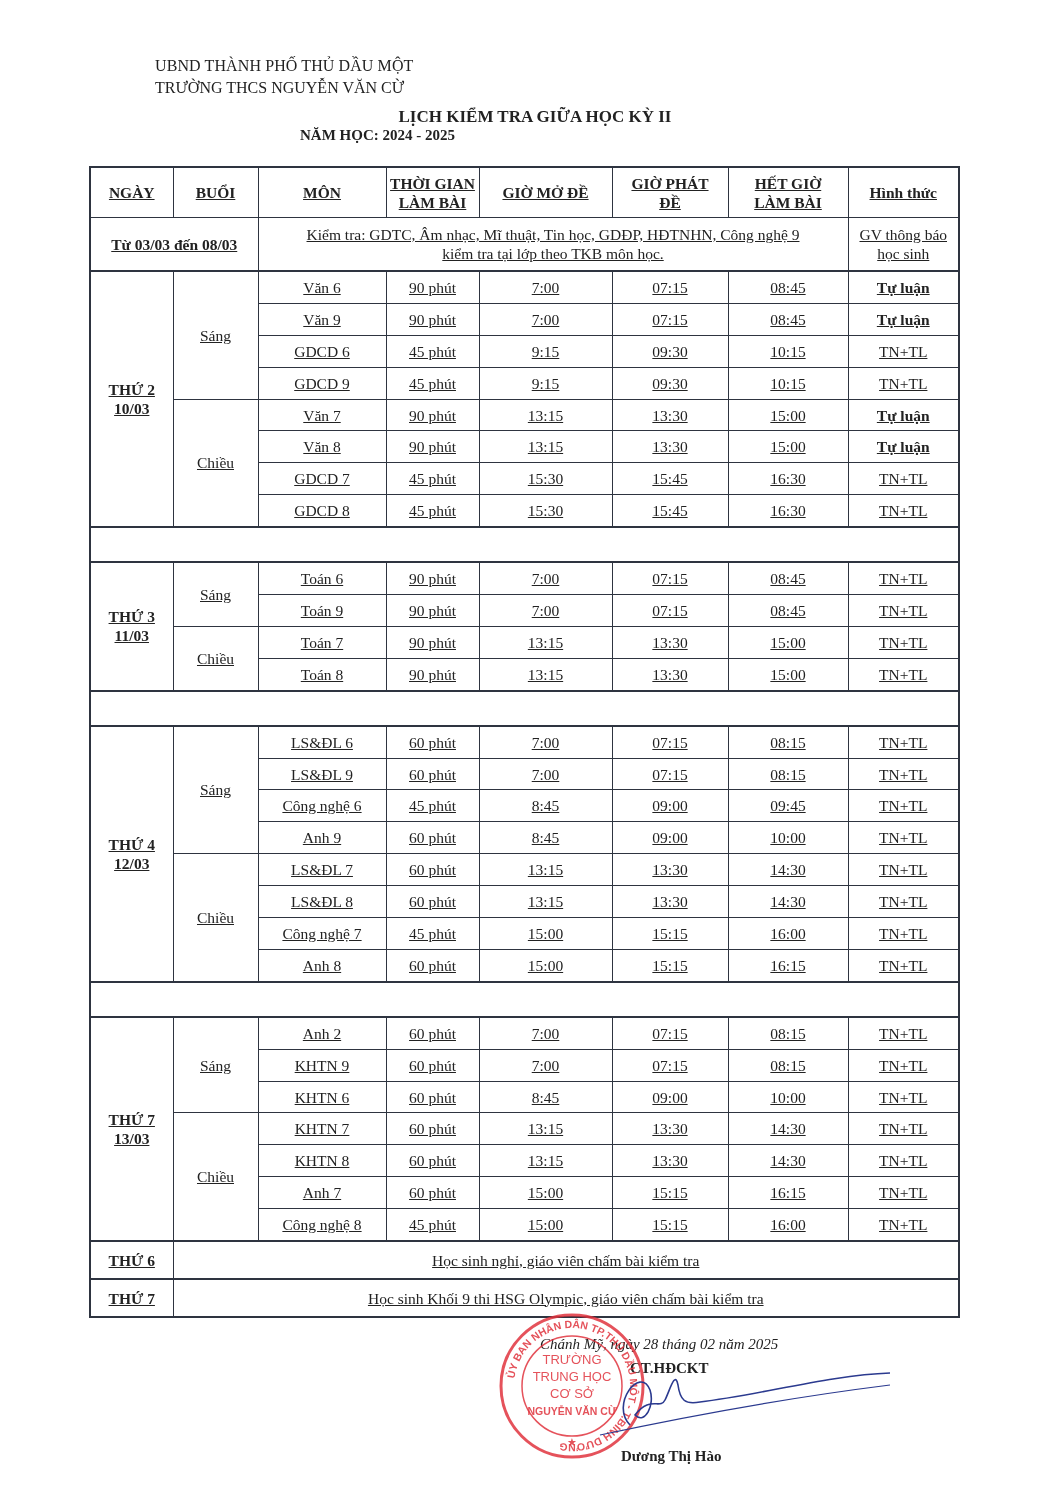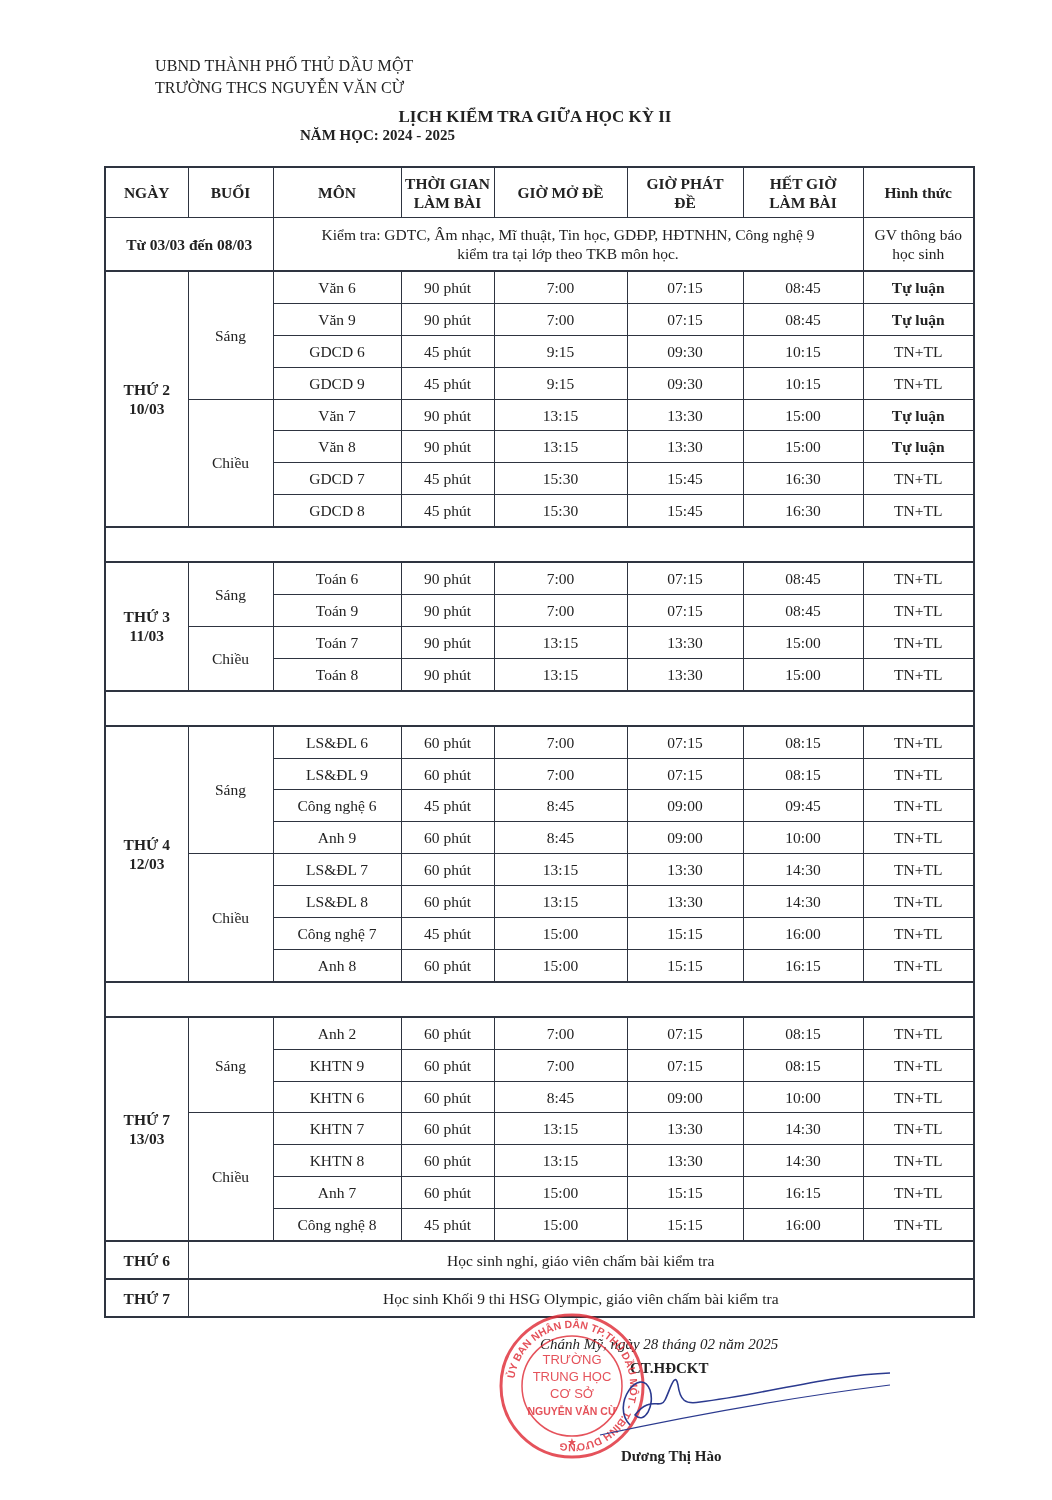--- a/index.html
+++ b/index.html
@@ -5,22 +5,22 @@
   html, body { margin: 0; padding: 0; background: #ffffff; }
   body { width: 1052px; height: 1500px; position: relative; overflow: hidden;
          font-family: "Liberation Serif", "DejaVu Serif", serif; color: #222; }
   .org { position: absolute; left: 155px; top: 20px; font-size: 16px; line-height: 22px; }
   .org .l1 { font-weight: normal; letter-spacing: 0.1px; margin-top: 35px; }
   .org .l2 { font-weight: normal; }
   .title { position: absolute; left: 0; width: 1052px; text-align: center; }
   .title .t1 { position: absolute; top: 107px; left: 300px; width: 470px; font-size: 17px; font-weight: bold; }
   .title .t2 { position: absolute; top: 127px; left: 300px; width: 470px; text-align:left; font-size: 15px; font-weight: bold; }
 
-  table.sched { position: absolute; left: 104px; top: 166px; width: 869px; border-collapse: collapse;
-                table-layout: fixed; font-size: 15.5px; }
+  table.sched { position: absolute; left: 89px; top: 166px; width: 869px; border-collapse: collapse;
+                table-layout: fixed; font-size: 15.5px; text-decoration: underline; }
   table.sched td, table.sched th { border: 1.4px solid #2e3440; text-align: center; vertical-align: middle;
                 padding: 0; line-height: 19px; }
   table.sched th { font-weight: bold; font-size: 15.5px; height: 49px; }
   tr.data td { height: 30.9px; }
   tr.info td { height: 52px; }
   tr.sep td { height: 33px; border-left: 1.4px solid #2e3440; border-right: 1.4px solid #2e3440; }
   tr.sep td { border-top: 2.5px solid #2e3440; border-bottom: 2.5px solid #2e3440; }
   tr.day-start td { border-top: 2.5px solid #2e3440; }
   td.day { font-weight: bold; }
   td.bold { font-weight: bold; }

